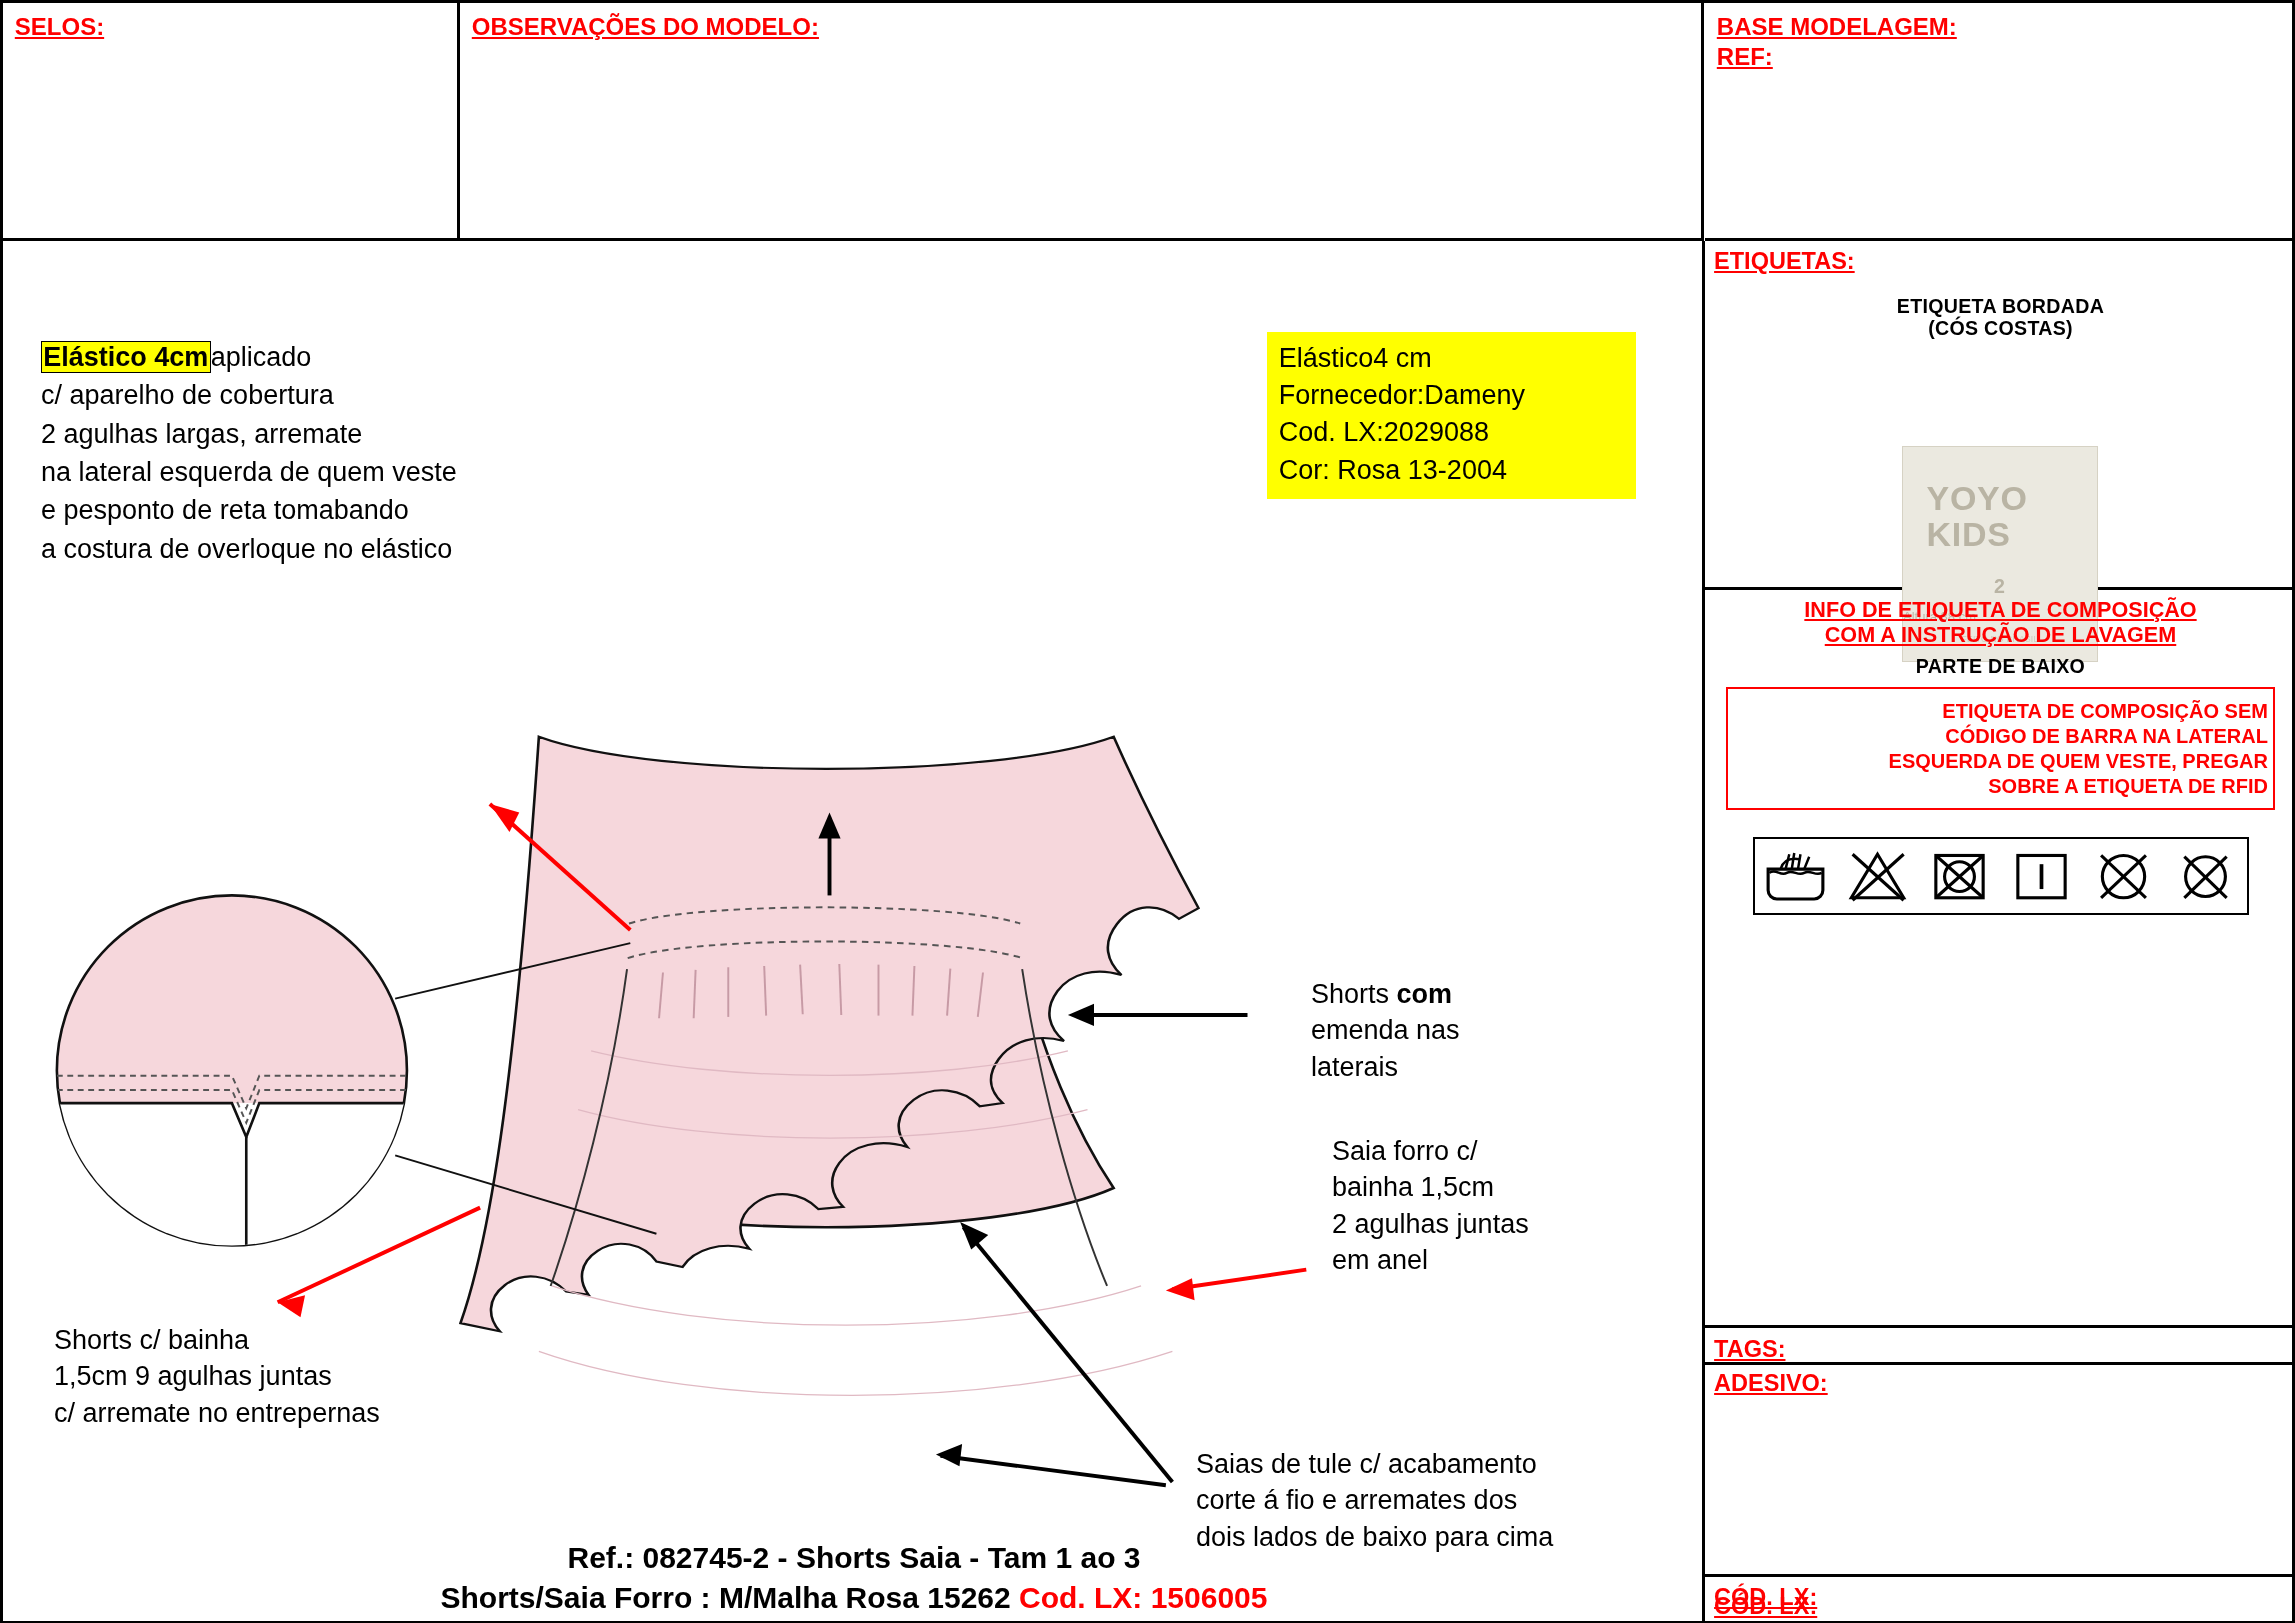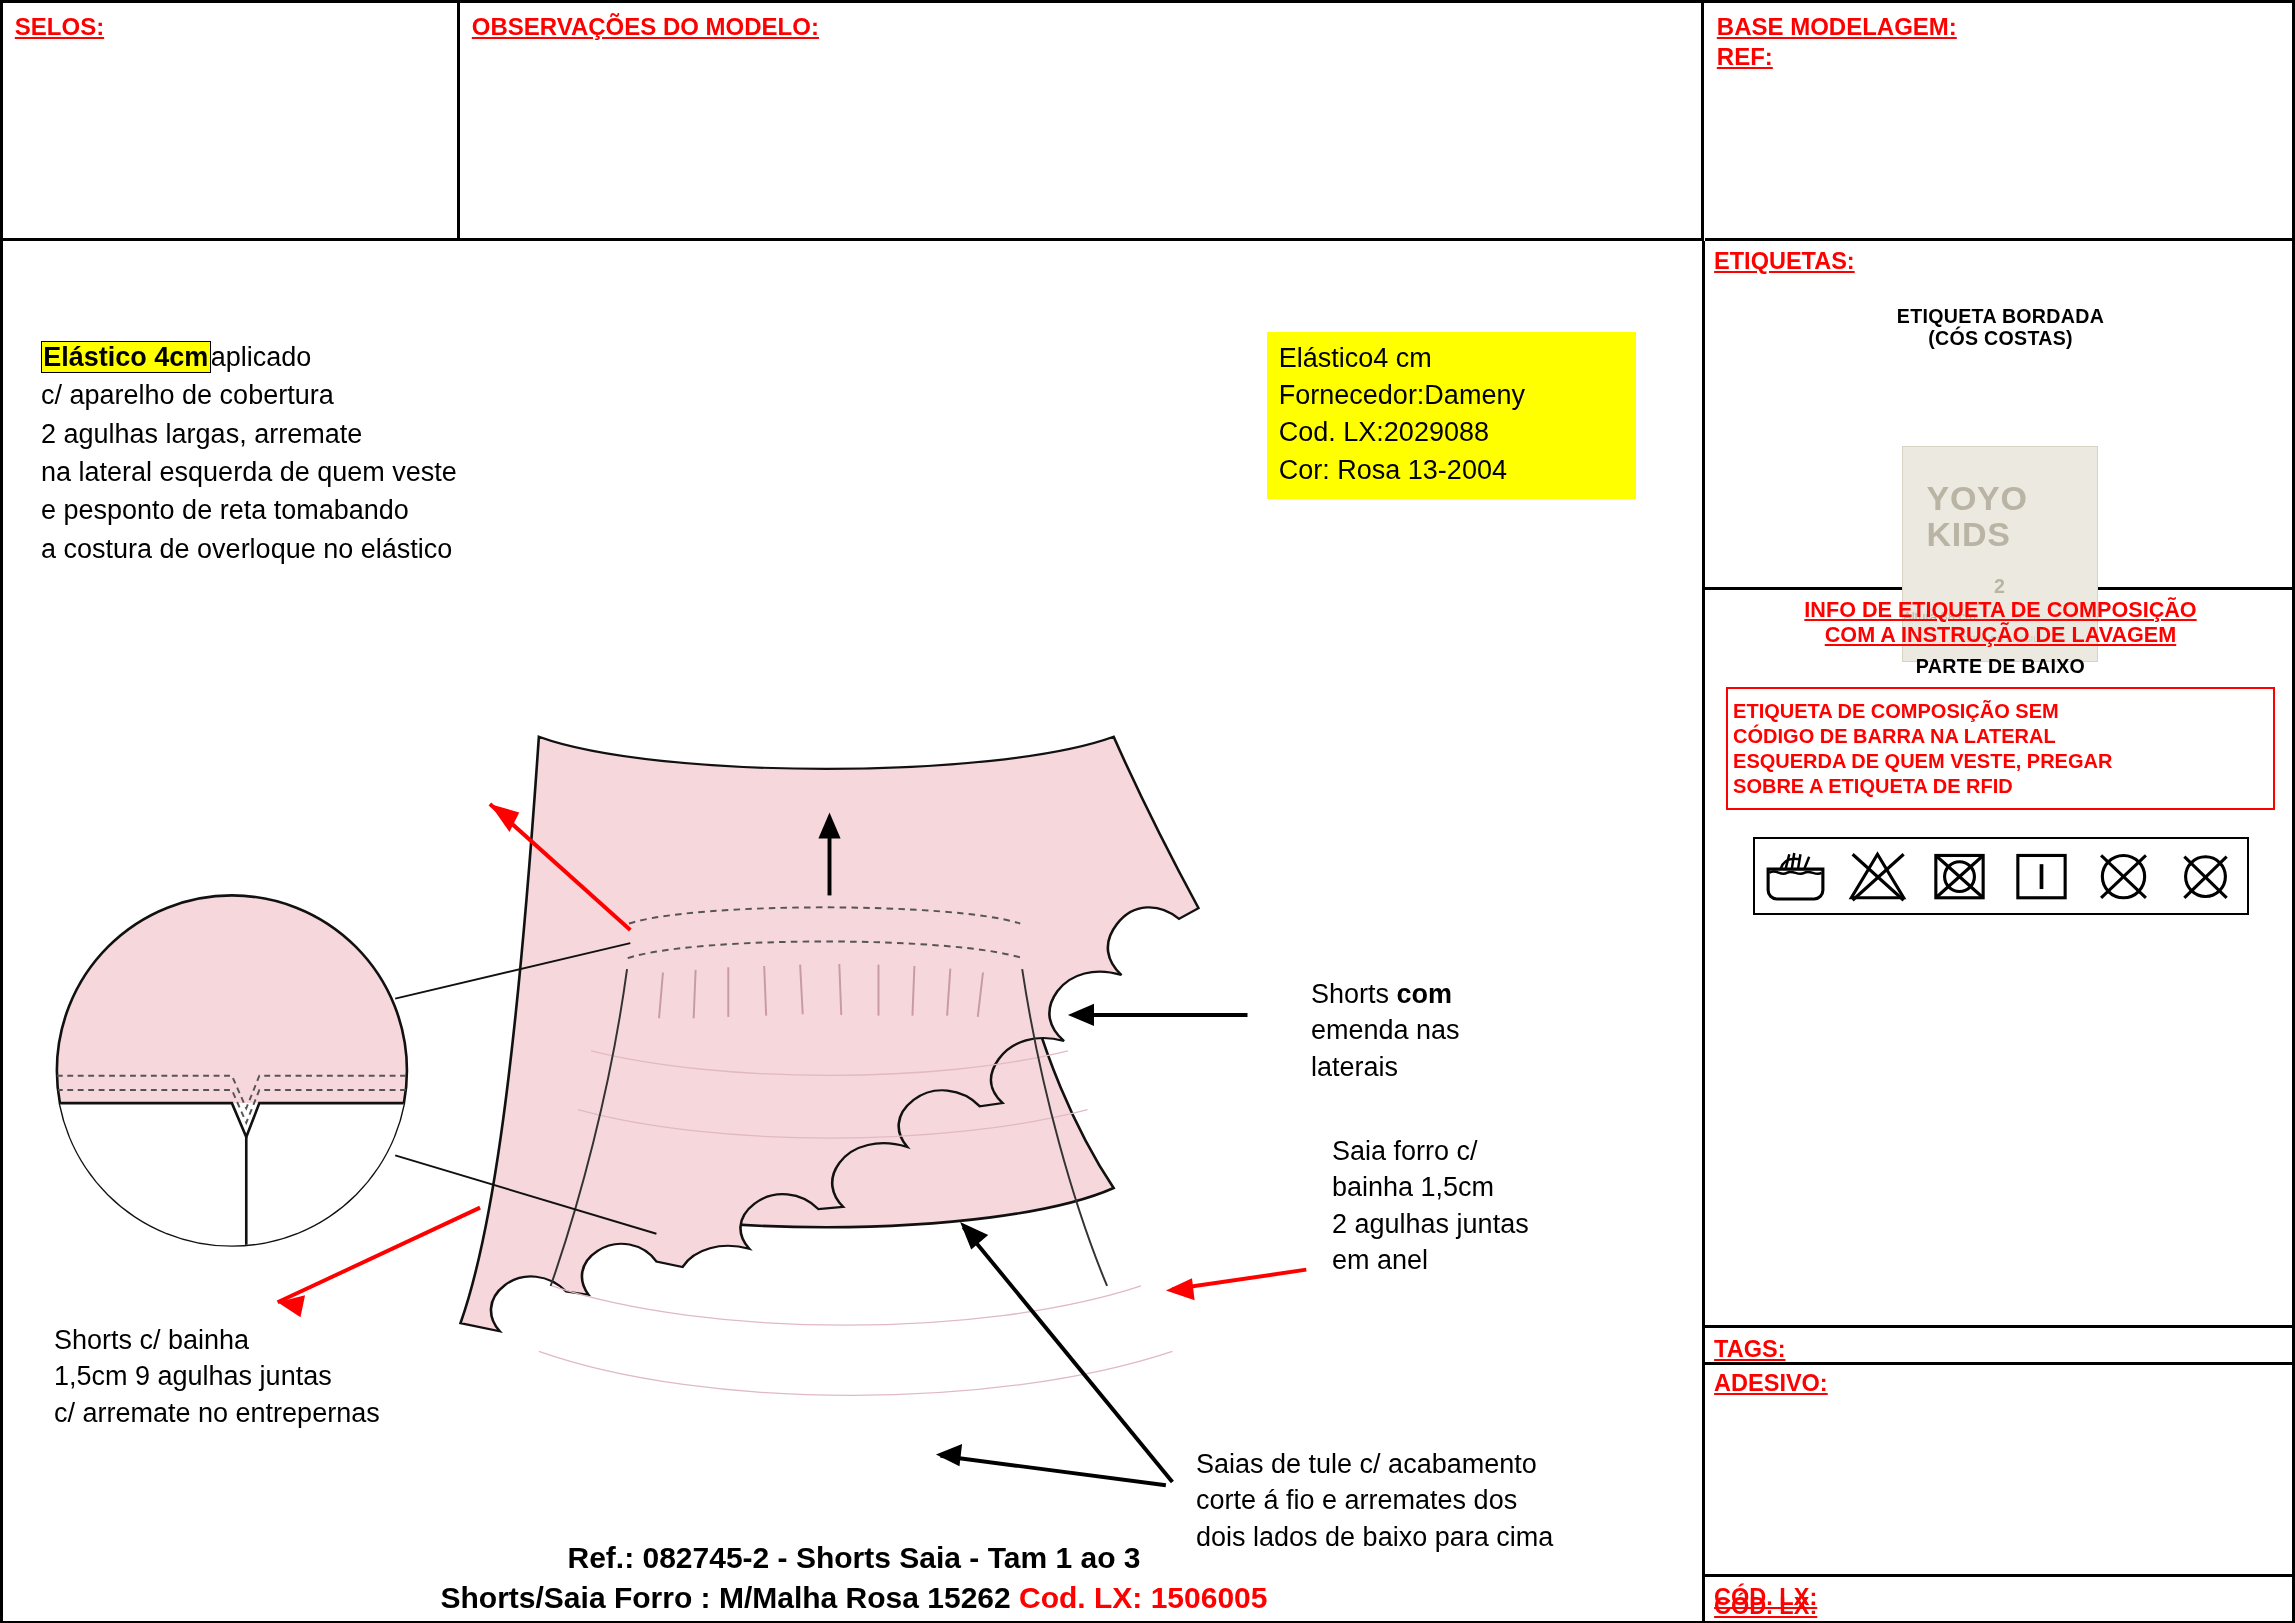--- a/index.html
+++ b/index.html
@@ -100,21 +100,21 @@
     font-weight: bold;
     font-size: 23.5px;
     text-decoration: underline;
   }
 
   .etq-title {
     text-align: center;
     font-weight: bold;
     font-size: 19.6px;
     line-height: 1.15;
-    margin-top: 30px;
+    margin-top: 20px;
     letter-spacing: 0.3px;
   }
   .etq-img {
     width: 196px; height: 216px;
     margin: 9.1px auto 0 auto;
     background: #ebe9e0;
     border: 0.7px solid #d6d2c4;
     position: relative;
     box-sizing: border-box;
   }
@@ -164,21 +164,21 @@
     font-size: 19.6px;
     margin-top: 7px;
     letter-spacing: 0.3px;
   }
   .red-box {
     margin: 9.1px 11.8px 0 11.8px;
     border: 2.6px solid #ff0000;
     color: #ff0000;
     font-weight: bold;
     font-size: 20px;
-    text-align: left;
+    text-align: right;
     line-height: 1.25;
     padding: 9.1px 5.2px;
   }
   .care-box {
     margin: 27.4px auto 0 auto;
     width: 496px;
     height: 78px;
     border: 2px solid #000;
     box-sizing: border-box;
     display: flex;

